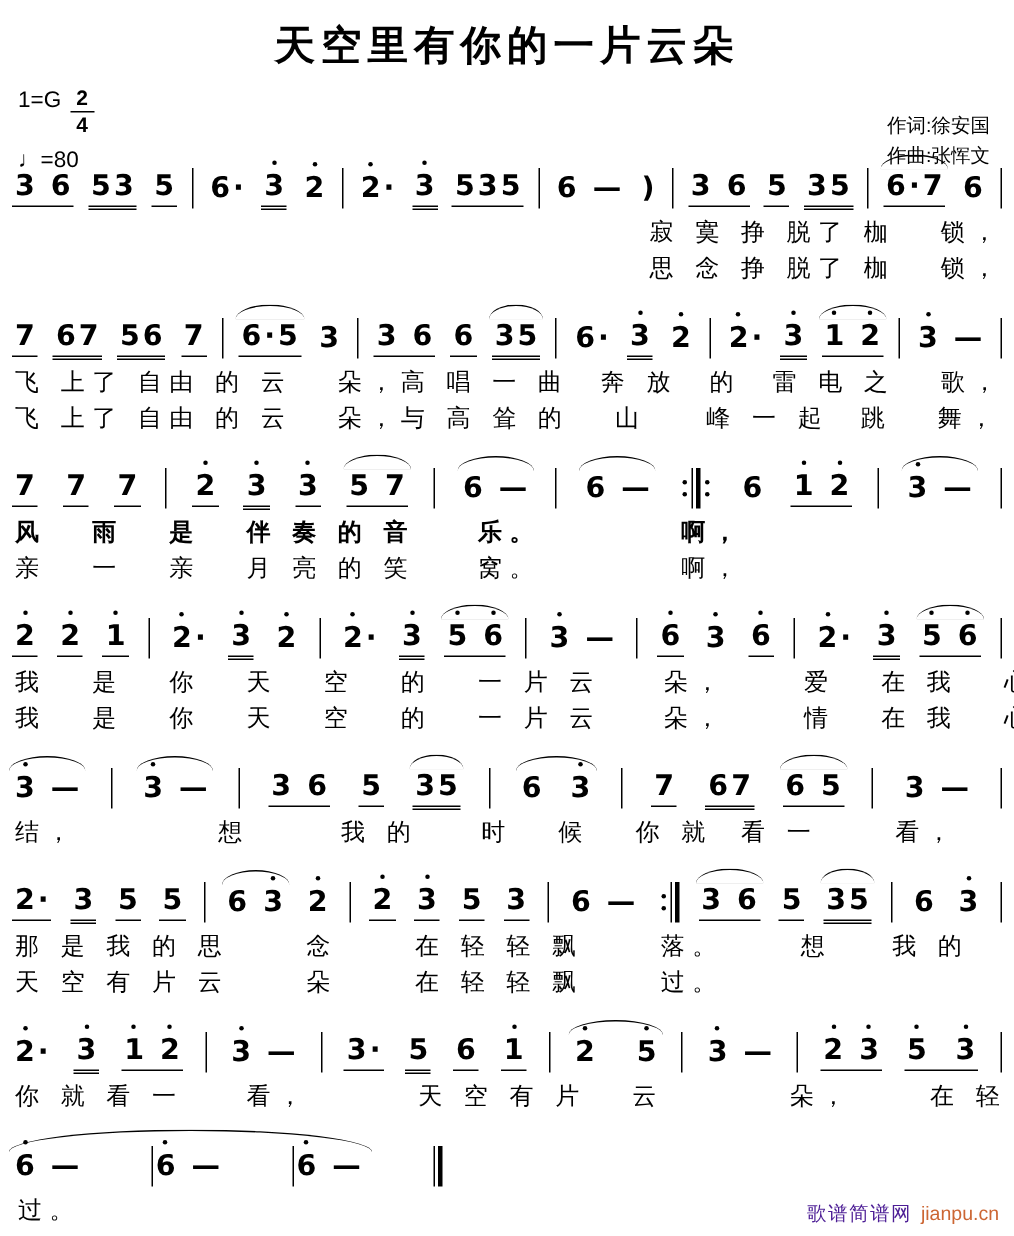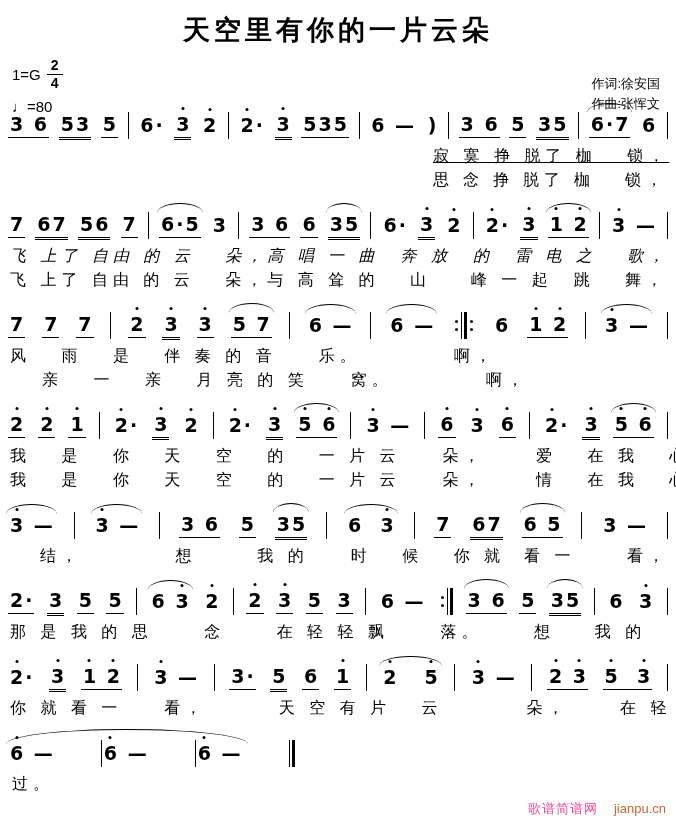--- a/index.html
+++ b/index.html
@@ -1,20 +1,20 @@
 <!DOCTYPE html>
 <html><head>
 <meta charset="utf-8">
 <style>
   html,body{margin:0;padding:0;background:#e8e8e8;}
   .page{width:676px;height:824px;background:#ffffff;position:relative;overflow:hidden;
         font-family:"Liberation Sans","DejaVu Sans",sans-serif;color:#000;}
   .title{ text-align:center;font-size:27px;font-weight:bold;letter-spacing:4px;padding-top:12px;}
   .meta{position:absolute;top:58px;left:12px;font-size:15px;}
-  .keyrow{display:flex;align-items:center;gap:6px;}
+  .keyrow{display:flex;align-items:flex-start;gap:6px;}
   .frac{display:inline-flex;flex-direction:column;align-items:center;font-size:14px;line-height:1.1;font-weight:bold;}
   .frac .ftop{border-bottom:1px solid #000;padding:0 4px 1px;}
   .frac .fbot{padding-top:1px;}
   .tempo{font-size:15px;margin-top:6px;}
   .credits{position:absolute;top:74px;right:16px;font-size:13px;line-height:1.55;}
   .score{position:absolute;top:100px;left:8px;right:8px;}
   .sys{margin-bottom:8px;}
   .notes{display:flex;align-items:center;justify-content:space-between;height:38px;padding-top:6px;
          font-family:"DejaVu Sans",sans-serif;font-weight:bold;font-size:19px;}
   .sys.nospread .notes{justify-content:flex-start;}
@@ -29,21 +29,21 @@
        border-top:1px solid #000;border-left:none;border-right:none;border-bottom:none;
        border-radius:50% 50% 0 0 / 100% 100% 0 0;}
   .arc.arc-long{right:auto;width:242px;top:-13px;height:14px;}
   .barwrap{display:flex;align-items:center;}
   .bl{width:1px;height:27px;background:#000;}
   .bl.thick{width:3px;margin-left:2px;}
   .dcol{display:flex;flex-direction:column;gap:5px;margin:0 3px;}
   .d2{width:3px;height:3px;background:#000;border-radius:50%;}
   .lyr{white-space:pre;font-size:16px;line-height:24px;height:24px;letter-spacing:5px;}
   .footer{position:absolute;right:10px;bottom:6px;font-size:13px;letter-spacing:1px;}
-  .footer .domain{margin-left:16px;letter-spacing:0;}
+  .footer .domain{margin-left:6px;letter-spacing:0;}
 </style>
 </head>
 <body>
 
 <div class="page" style="color: rgb(0, 0, 0);">
   <div class="title">天空里有你的一片云朵</div>
 
   <div class="meta">
     <div class="keyrow">
       <span>1=G</span>
@@ -91,22 +91,22 @@
           <span class="unit u2"><span class="ch">3</span><span class="ch">5</span></span>
           <div class="barwrap">
             <div class="bl"></div>
           </div>
           <span class="unit u1"><div class="arc"></div><span class="ch">6</span><span class="ch">·</span><span class="ch">7</span></span>
           <span class="unit"><span class="ch">6</span></span>
           <div class="barwrap">
             <div class="bl"></div>
           </div>
         </div>
-        <div class="lyr" style="padding-left: 425px; text-decoration: underline;">寂 寞 挣 脱了 枷　 锁，</div>
-        <div class="lyr" style="padding-left: 425px; font-family: Liberation Serif, serif;">思 念 挣 脱了 枷　 锁，</div>
+        <div class="lyr" style="padding-left: 425px;">寂 寞 挣 脱了 枷　 锁，</div>
+        <div class="lyr" style="padding-left: 425px;">思 念 挣 脱了 枷　 锁，</div>
       </div>
       <div class="sys">
         <div class="notes">
           <span class="unit u1"><span class="ch">7</span></span>
           <span class="unit u2"><span class="ch">6</span><span class="ch">7</span></span>
           <span class="unit u2"><span class="ch">5</span><span class="ch">6</span></span>
           <span class="unit u1"><span class="ch">7</span></span>
           <div class="barwrap">
             <div class="bl"></div>
           </div>
@@ -131,21 +131,21 @@
           <span class="unit u2"><span class="ch">3<div class="da"></div></span></span>
           <span class="unit u1"><div class="arc"></div><span class="ch">1<div class="da"></div></span><span class="ch"> </span><span class="ch">2<div class="da"></div></span></span>
           <div class="barwrap">
             <div class="bl"></div>
           </div>
           <span class="unit"><span class="ch">3<div class="da"></div></span><span class="ch"> </span><span class="ch">—</span></span>
           <div class="barwrap">
             <div class="bl"></div>
           </div>
         </div>
-        <div class="lyr" style="padding-left: 2px; font-style: italic;">飞 上了 自由 的 云　 朵，高 唱 一 曲　奔 放　的　雷 电 之　 歌，</div>
+        <div class="lyr" style="padding-left: 2px;">飞 上了 自由 的 云　 朵，高 唱 一 曲　奔 放　的　雷 电 之　 歌，</div>
         <div class="lyr" style="padding-left: 2px;">飞 上了 自由 的 云　 朵，与 高 耸 的　 山　  峰 一 起　跳　 舞，</div>
       </div>
       <div class="sys">
         <div class="notes">
           <span class="unit u1"><span class="ch">7</span></span>
           <span class="unit u1"><span class="ch">7</span></span>
           <span class="unit u1"><span class="ch">7</span></span>
           <div class="barwrap">
             <div class="bl"></div>
           </div>
@@ -176,22 +176,22 @@
           <span class="unit"><span class="ch">6</span></span>
           <span class="unit u1"><span class="ch">1<div class="da"></div></span><span class="ch"> </span><span class="ch">2<div class="da"></div></span></span>
           <div class="barwrap">
             <div class="bl"></div>
           </div>
           <span class="unit"><div class="arc"></div><span class="ch">3<div class="da"></div></span><span class="ch"> </span><span class="ch">—</span></span>
           <div class="barwrap">
             <div class="bl"></div>
           </div>
         </div>
-        <div class="lyr" style="padding-left: 2px;">风　 雨　 是　 伴 奏 的 音　　乐。　　　　 啊，</div>
-        <div class="lyr" style="padding-left: 2px; margin-left: 32px;">亲　 一　 亲　 月 亮 的 笑　　窝。　　　　 啊，</div>
+        <div class="lyr" style="padding-left: 2px; font-weight: bold;">风　 雨　 是　 伴 奏 的 音　　乐。　　　　 啊，</div>
+        <div class="lyr" style="padding-left: 2px;">亲　 一　 亲　 月 亮 的 笑　　窝。　　　　 啊，</div>
       </div>
       <div class="sys">
         <div class="notes">
           <span class="unit u1"><span class="ch">2<div class="da"></div></span></span>
           <span class="unit u1"><span class="ch">2<div class="da"></div></span></span>
           <span class="unit u1"><span class="ch">1<div class="da"></div></span></span>
           <div class="barwrap">
             <div class="bl"></div>
           </div>
           <span class="unit"><span class="ch">2<div class="da"></div></span><span class="ch">·</span></span>
@@ -250,21 +250,21 @@
           <span class="unit u2"><span class="ch">6</span><span class="ch">7</span></span>
           <span class="unit u1"><div class="arc"></div><span class="ch">6</span><span class="ch"> </span><span class="ch">5</span></span>
           <div class="barwrap">
             <div class="bl"></div>
           </div>
           <span class="unit"><span class="ch">3</span><span class="ch"> </span><span class="ch">—</span></span>
           <div class="barwrap">
             <div class="bl"></div>
           </div>
         </div>
-        <div class="lyr" style="padding-left: 2px; margin-left: 30px;">结，　　　　 想　　  我 的　　时　 候　 你 就  看 一　　 看，</div>
+        <div class="lyr" style="padding-left: 2px;">结，　　　　 想　　  我 的　　时　 候　 你 就  看 一　　 看，</div>
       </div>
       <div class="sys">
         <div class="notes">
           <span class="unit u1"><span class="ch">2</span><span class="ch">·</span></span>
           <span class="unit u2"><span class="ch">3</span></span>
           <span class="unit u1"><span class="ch">5</span></span>
           <span class="unit u1"><span class="ch">5</span></span>
           <div class="barwrap">
             <div class="bl"></div>
           </div>
@@ -295,20 +295,21 @@
           <div class="barwrap">
             <div class="bl"></div>
           </div>
           <span class="unit"><span class="ch">6</span></span>
           <span class="unit"><span class="ch">3<div class="da"></div></span></span>
           <div class="barwrap">
             <div class="bl"></div>
           </div>
         </div>
         <div class="lyr" style="padding-left: 2px;">那 是 我 的 思　　 念　　 在 轻 轻 飘　　 落。　　 想　  我 的　 时　 候</div>
+        <div class="lyr" style="padding-left: 2px;">天 空 有 片 云　　 朵　　 在 轻 轻 飘　　 过。</div>
       </div>
       <div class="sys">
         <div class="notes">
           <span class="unit"><span class="ch">2<div class="da"></div></span><span class="ch">·</span></span>
           <span class="unit u2"><span class="ch">3<div class="da"></div></span></span>
           <span class="unit u1"><span class="ch">1<div class="da"></div></span><span class="ch"> </span><span class="ch">2<div class="da"></div></span></span>
           <div class="barwrap">
             <div class="bl"></div>
           </div>
           <span class="unit"><span class="ch">3<div class="da"></div></span><span class="ch"> </span><span class="ch">—</span></span>
@@ -352,15 +353,15 @@
           <div class="barwrap">
             <div class="bl"></div>
             <div class="bl thick"></div>
           </div>
         </div>
         <div class="lyr" style="padding-left: 4px;">过。</div>
       </div>
     </div>
 
   <div class="footer">
-    <span style="color: #ec4899;">歌谱简谱网</span><span class="domain" style="color: rgb(204, 102, 51);">jianpu.cn</span>
+    <span style="color: #4c1d95;">歌谱简谱网</span><span class="domain" style="color: rgb(204, 102, 51);">jianpu.cn</span>
   </div>
 </div>
 
 </body></html>

